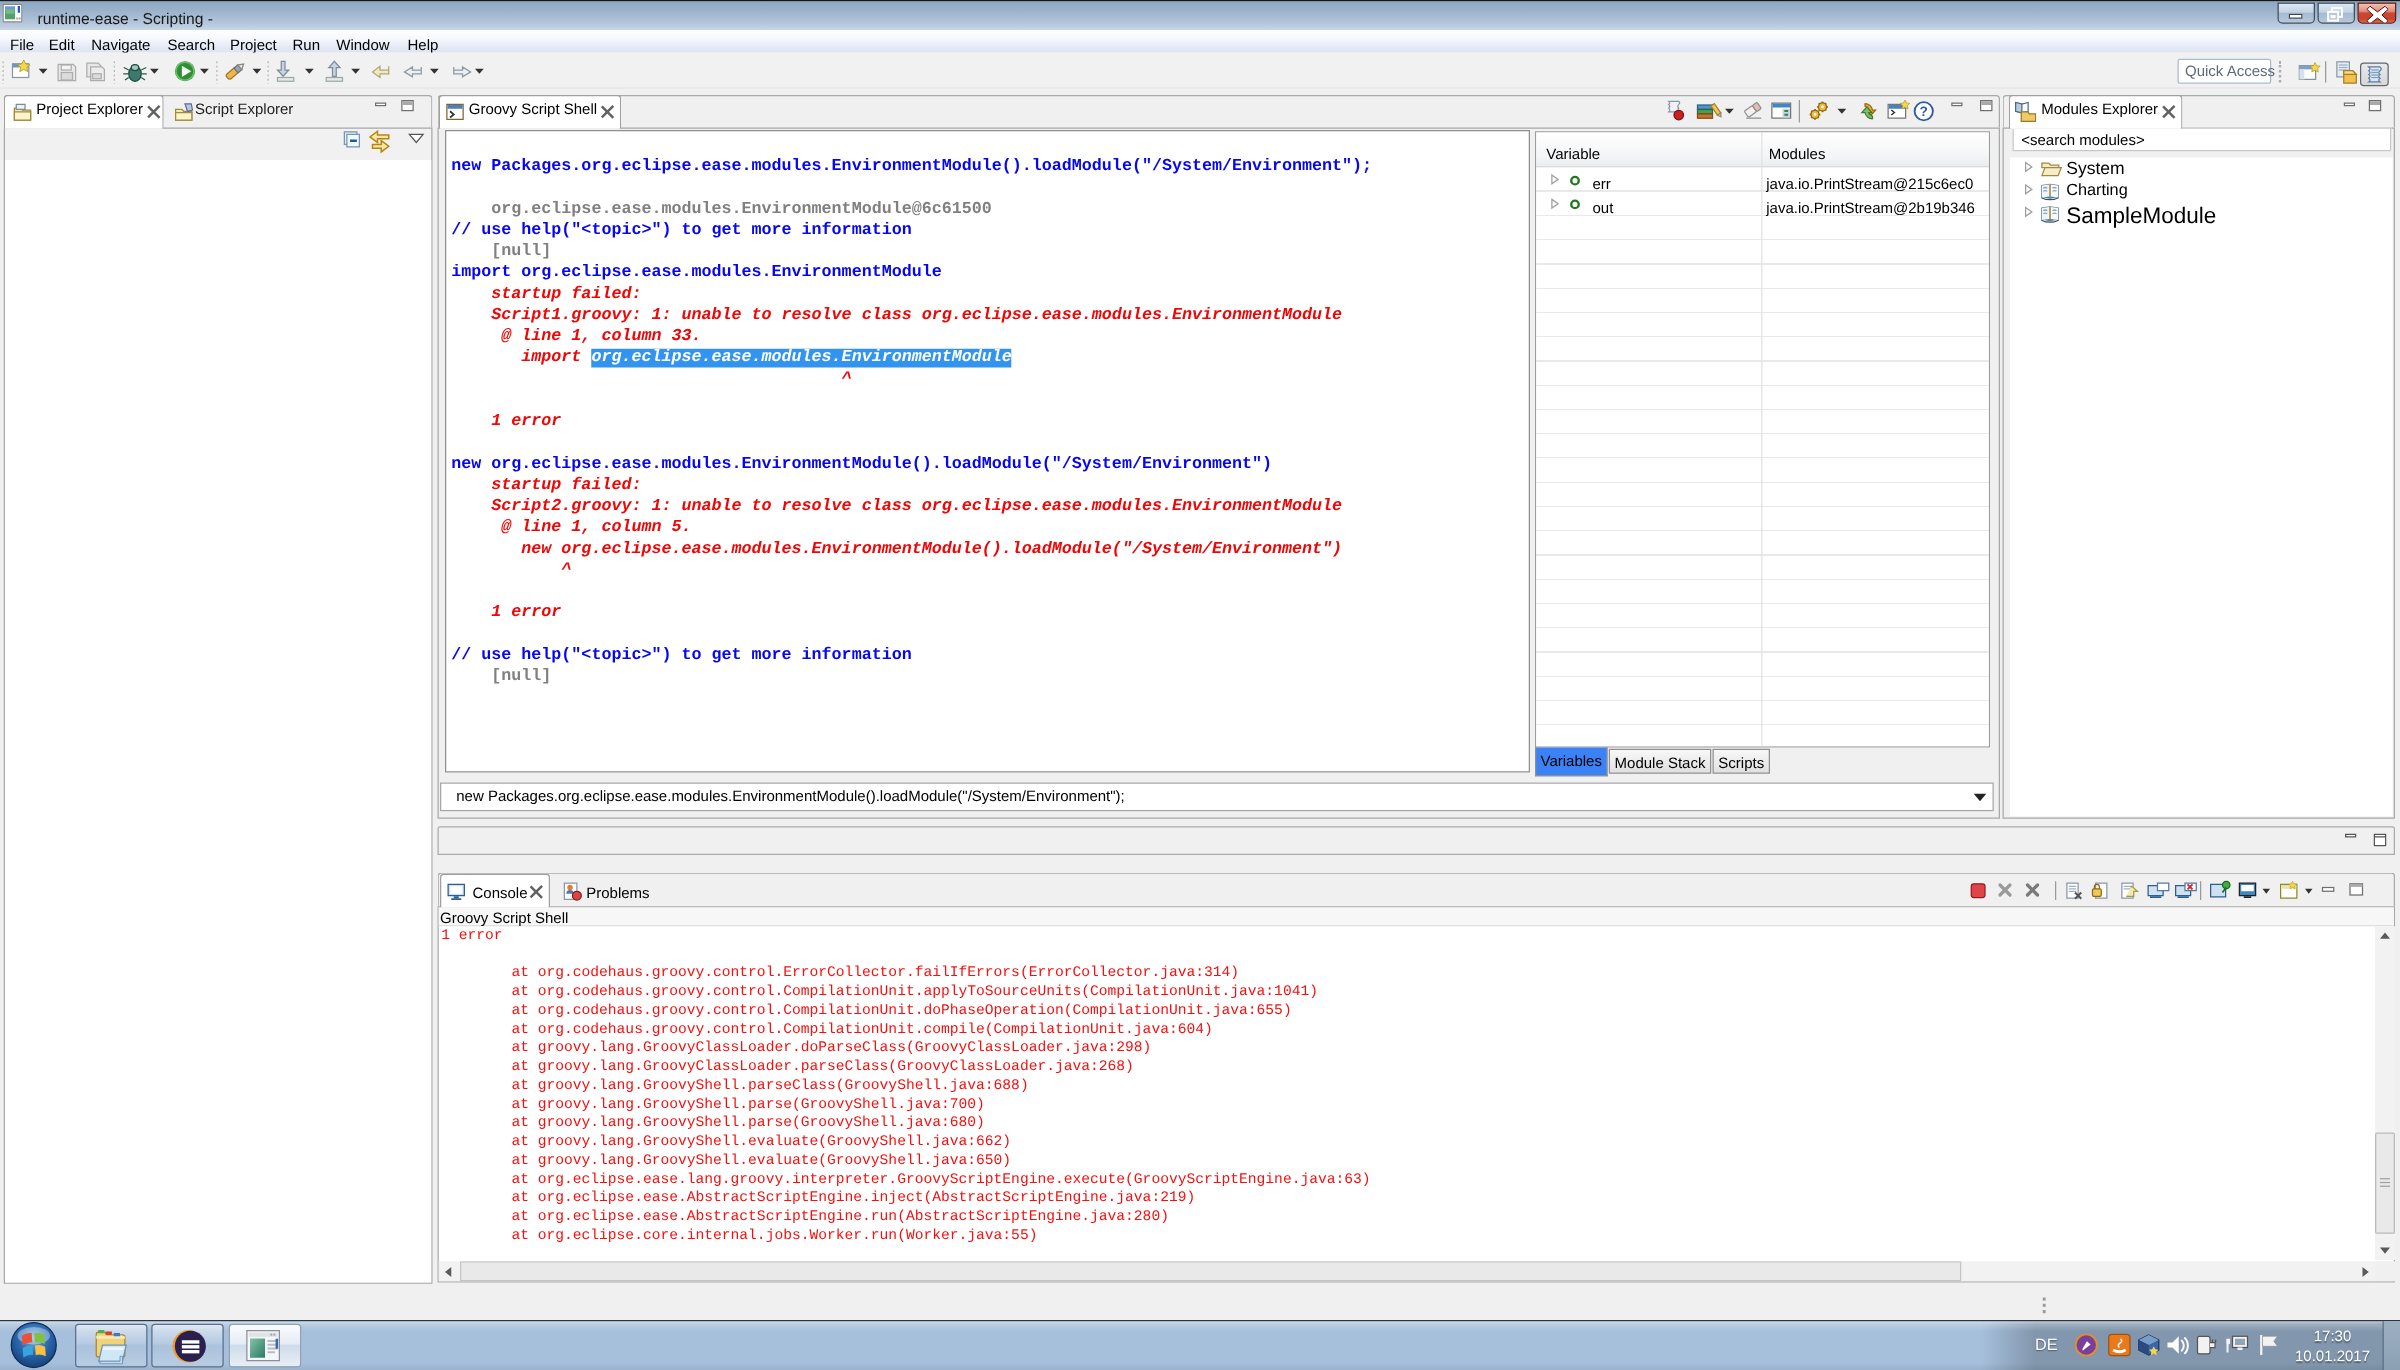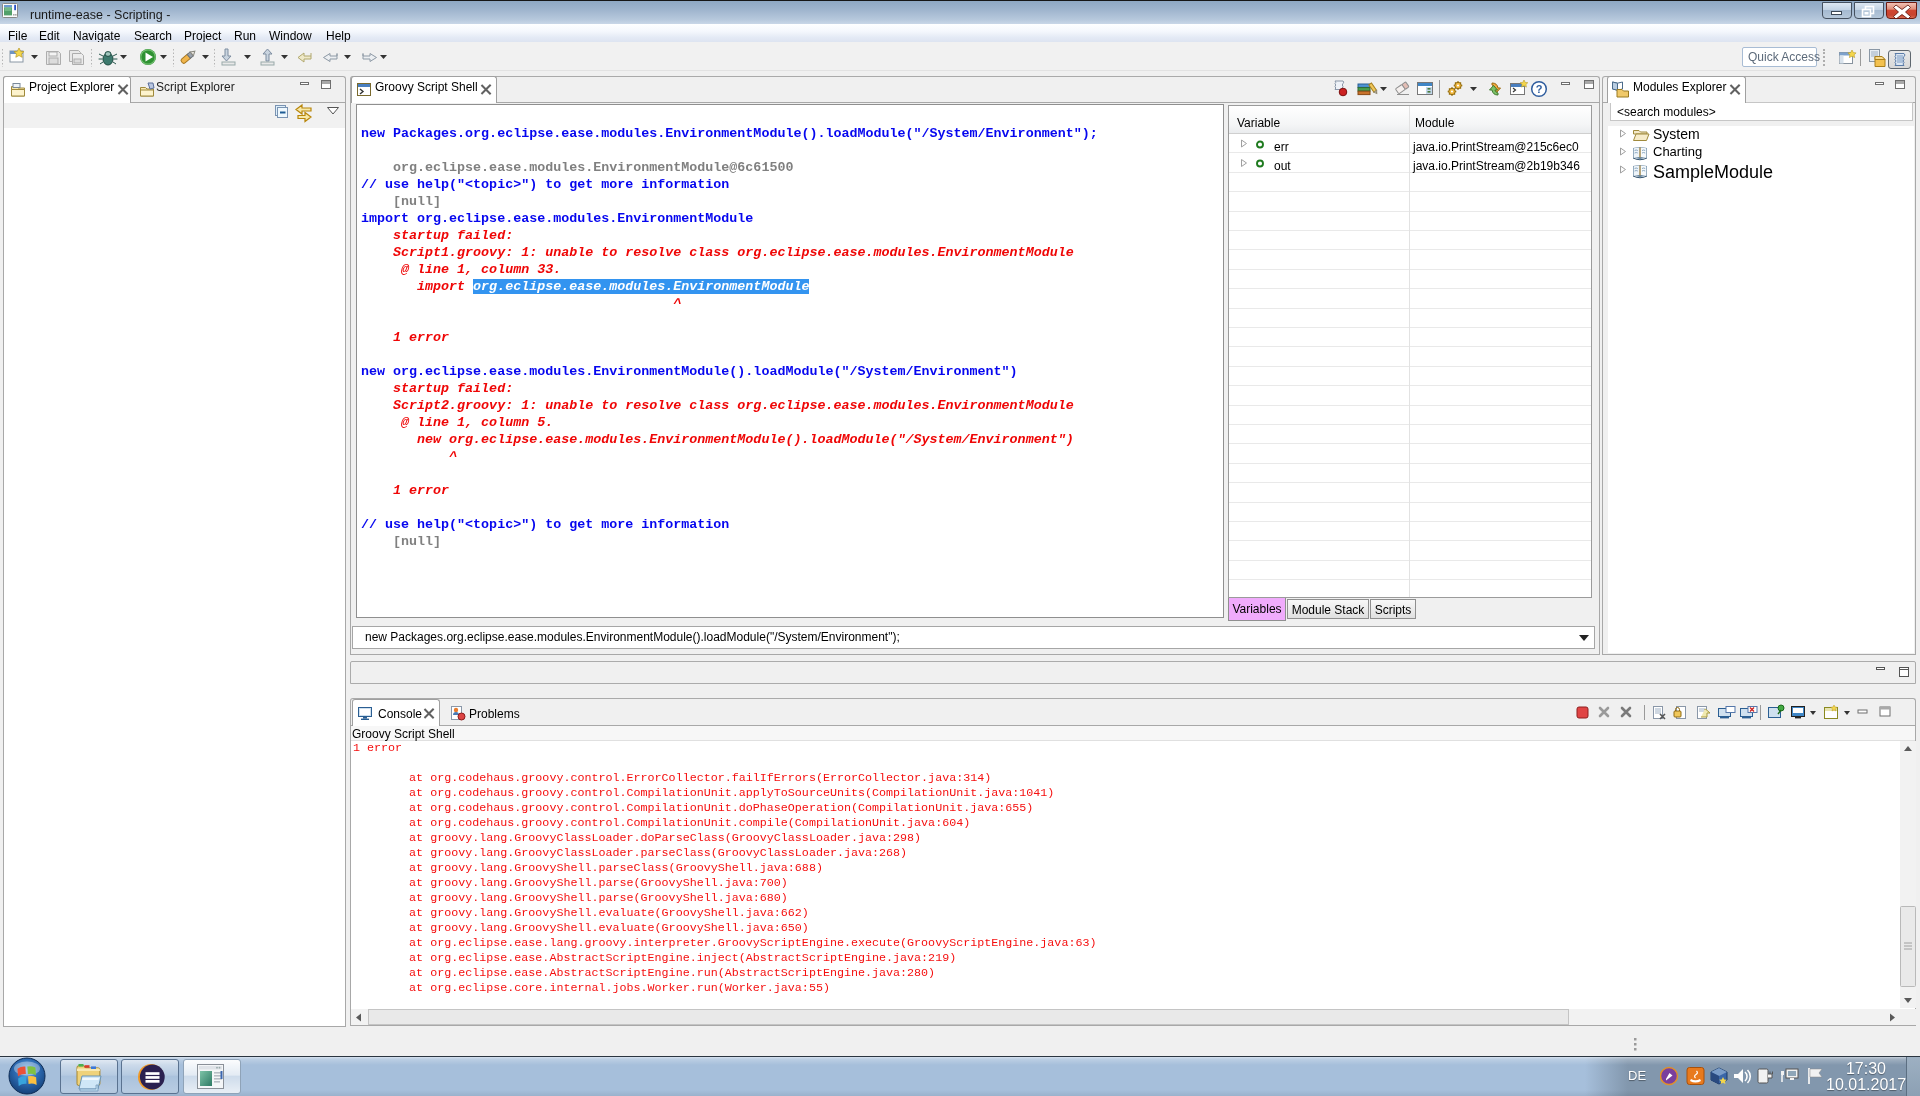--- a/index.html
+++ b/index.html
@@ -55,21 +55,21 @@
   #console-pre { left:353px; top:741px; font-family:"Liberation Mono", monospace; font-size:11.7px; line-height:15px; white-space:pre; color:#f50f0f; }
 
   
   #taskbar { left:0; top:1056px; width:1920px; height:40px;
     background:
       linear-gradient(to bottom, rgba(255,255,255,0.55) 0, rgba(255,255,255,0.25) 2px, rgba(255,255,255,0) 8px, rgba(0,0,0,0) 85%, rgba(0,0,0,0.07) 100%),
       linear-gradient(to right, #a6bfdb 0, #a6bfdb 1585px, #8297ad 1628px, #8297ad 100%);
     border-top:1px solid #2b3540; }
   .taskbtn { position:absolute; top:1059px; width:58px; height:35px; border:1px solid #5a7290; border-radius:3px;
     background:linear-gradient(rgba(255,255,255,0.55), rgba(255,255,255,0.18) 45%, rgba(255,255,255,0.05) 50%, rgba(255,255,255,0.22)); }
-  #tray-clock { left:1826px; top:1061px; width:80px; color:#fff; font-size:16px; text-align:center; line-height:16px; text-shadow:0 1px 1px rgba(0,0,0,0.4); }
+  #tray-clock { left:1826px; top:1061px; width:80px; color:#fff; font-size:12px; text-align:center; line-height:16px; text-shadow:0 1px 1px rgba(0,0,0,0.4); }
 </style>
 </head>
 <body>
   <div class="abs" id="titlebar"></div>
   <div class="abs" id="title-text">runtime-ease - Scripting -</div>
   <div class="abs winbtn" id="btn-min"></div>
   <div class="abs winbtn" id="btn-max"></div>
   <div class="abs winbtn" id="btn-close"></div>
   <div class="abs" style="left:1831px; top:11px; width:11px; height:4px; background:#fff; border:1px solid #3c4856; z-index:7;"></div>
   <svg class="icon" style="left:1861px; top:5px; z-index:7;" width="16" height="13" viewBox="0 0 16 13">
@@ -129,27 +129,27 @@
 
 <span class="sb">// use help("&lt;topic&gt;") to get more information</span>
 <span class="sg">    [null]</span></pre>
 
   <div class="abs" id="var-box">
     <div id="var-head"></div>
     <div id="var-body"></div>
     <div id="var-colsep"></div>
   </div>
   <div class="abs" style="left:1237px; top:116px; font-size:12px; z-index:4;">Variable</div>
-  <div class="abs" style="left:1415px; top:116px; font-size:12px; z-index:4;">Module</div>
+  <div class="abs" style="left:1415px; top:116px; font-size:12px; z-index:4;">Modules</div>
   <div class="abs" style="left:1274px; top:140px; font-size:12px; z-index:4;">err</div>
   <div class="abs" style="left:1274px; top:159px; font-size:12px; z-index:4;">out</div>
   <div class="abs" style="left:1413px; top:140px; font-size:12px; z-index:4;">java.io.PrintStream@215c6ec0</div>
   <div class="abs" style="left:1413px; top:159px; font-size:12px; z-index:4;">java.io.PrintStream@2b19b346</div>
 
-  <div class="abs btab" style="left:1228px; top:598px; width:58px; height:23px; background:#f0abfc; border-top:none; line-height:23px;">Variables</div>
+  <div class="abs btab" style="left:1228px; top:598px; width:58px; height:23px; background:#3b82f6; border-top:none; line-height:23px;">Variables</div>
   <div class="abs btab" style="left:1287px; top:599px; width:82px; height:20px; line-height:20px;">Module Stack</div>
   <div class="abs btab" style="left:1370px; top:599px; width:46px; height:20px; line-height:20px;">Scripts</div>
 
   <div class="abs" id="combo"></div>
   <div class="abs" style="left:365px; top:630px; font-size:12px;">new Packages.org.eclipse.ease.modules.EnvironmentModule().loadModule("/System/Environment");</div>
 
   <div class="abs vtab" style="left:1607px; top:76px; width:139px;"></div>
   <div class="abs tab-label" style="left:1633px; top:80px;">Modules Explorer</div>
   <div class="abs xglyph" style="left:1729px; top:84px;"></div>
   <div class="abs content-box" style="left:1602px; top:102px; width:314px; height:553px; background:#f0f0f0;"></div>

